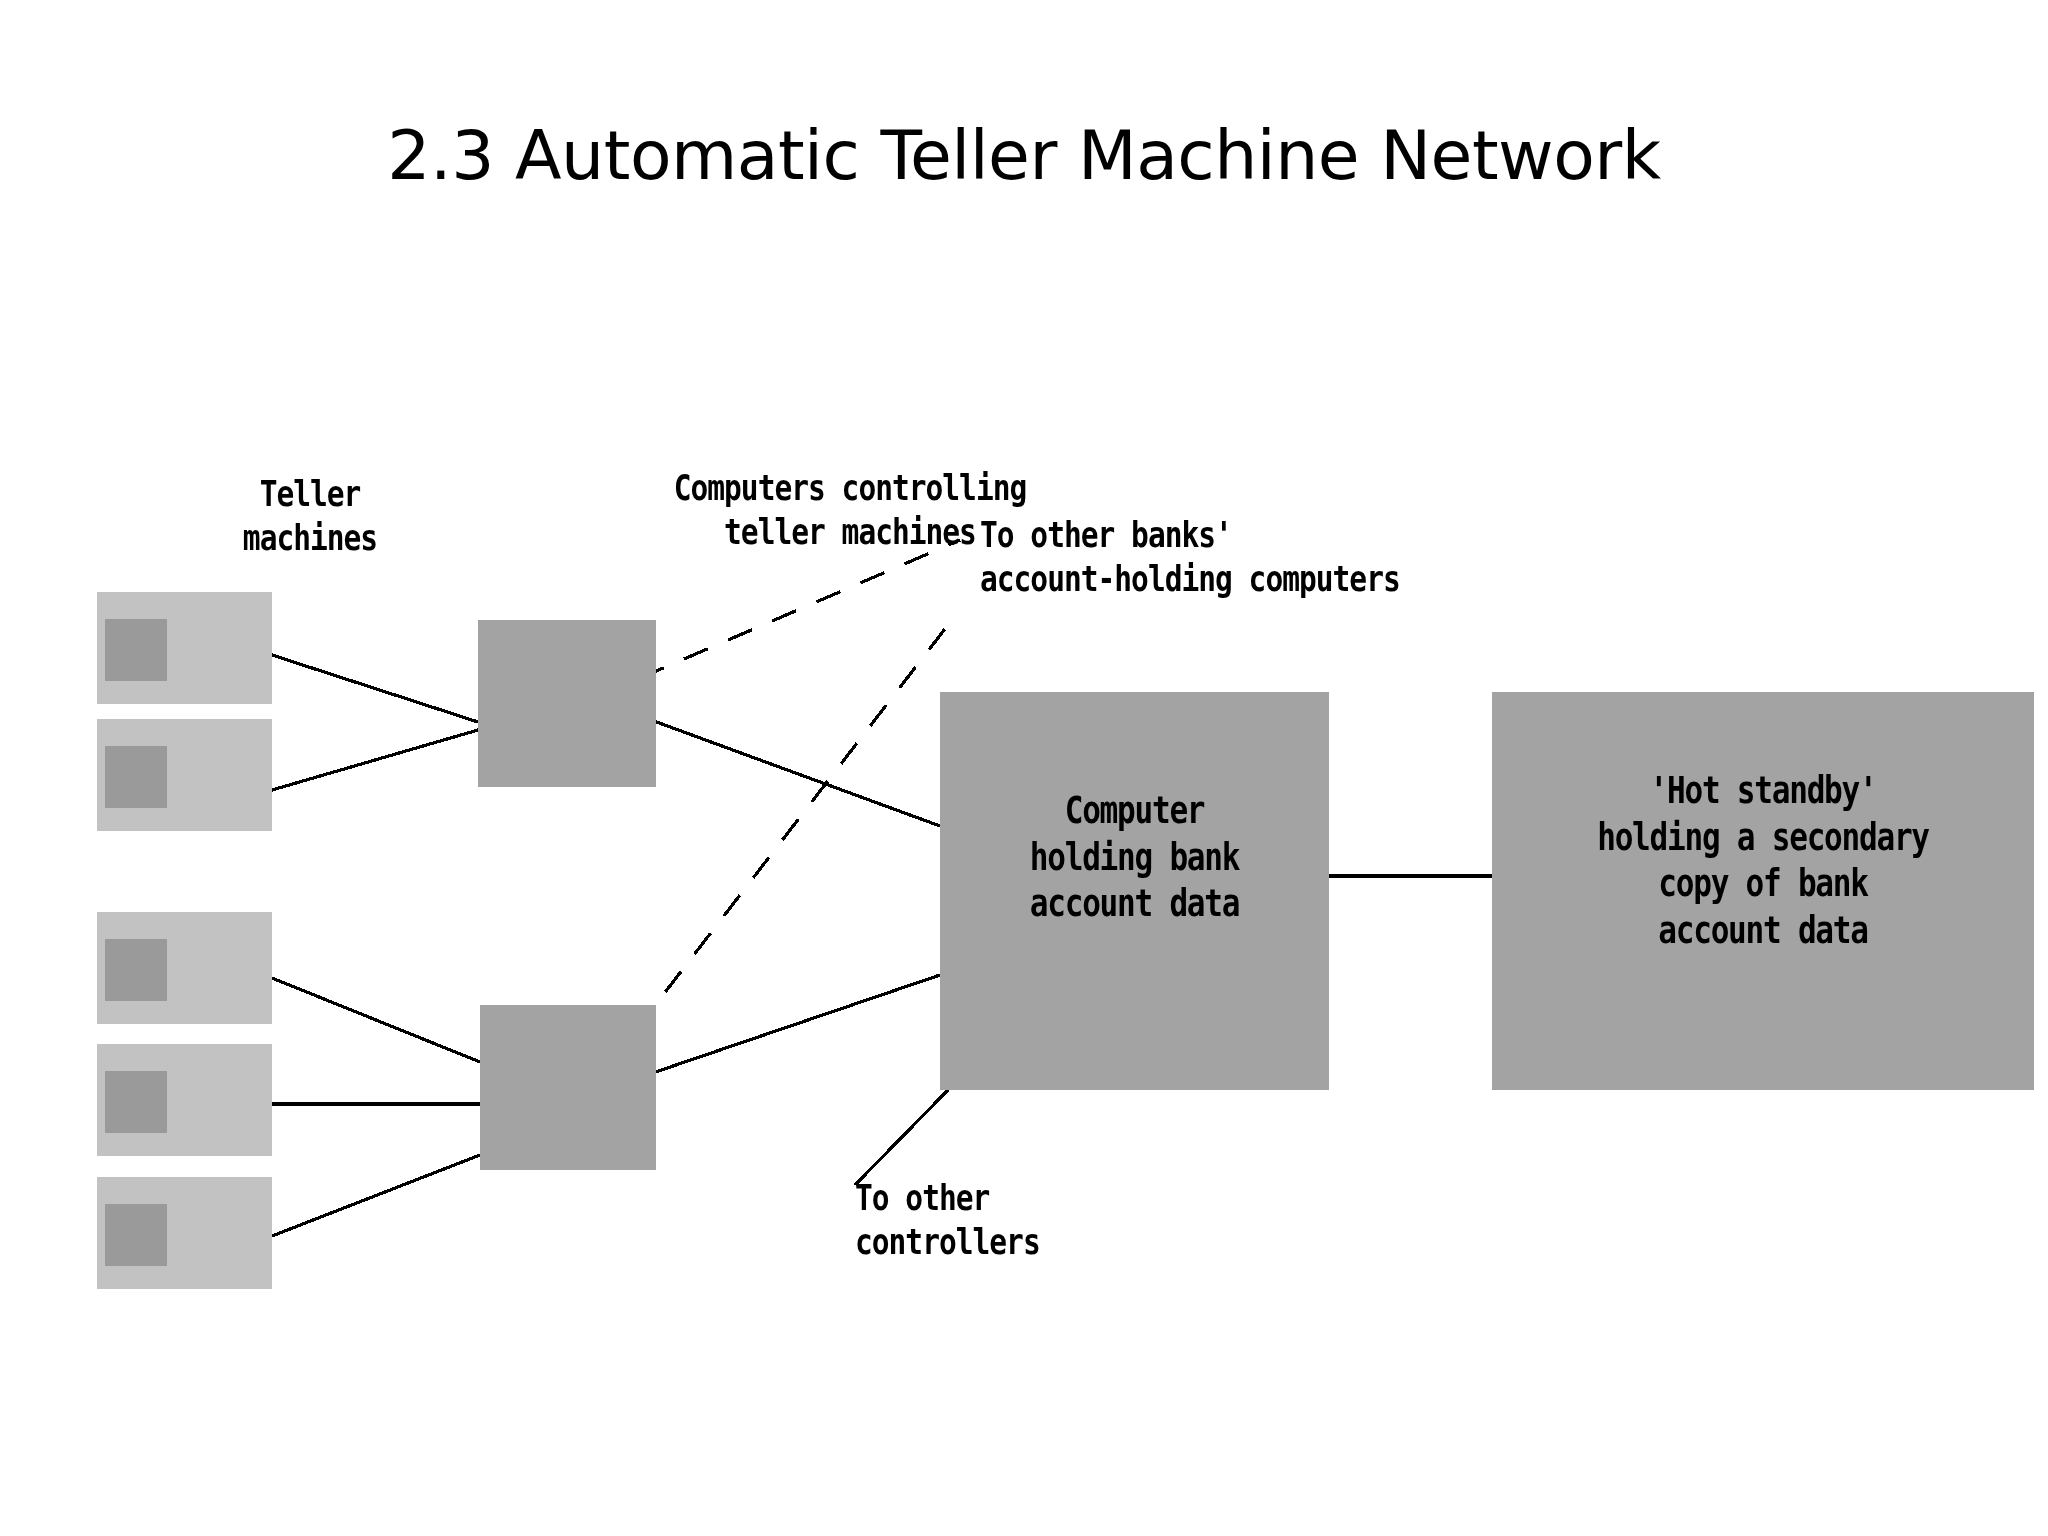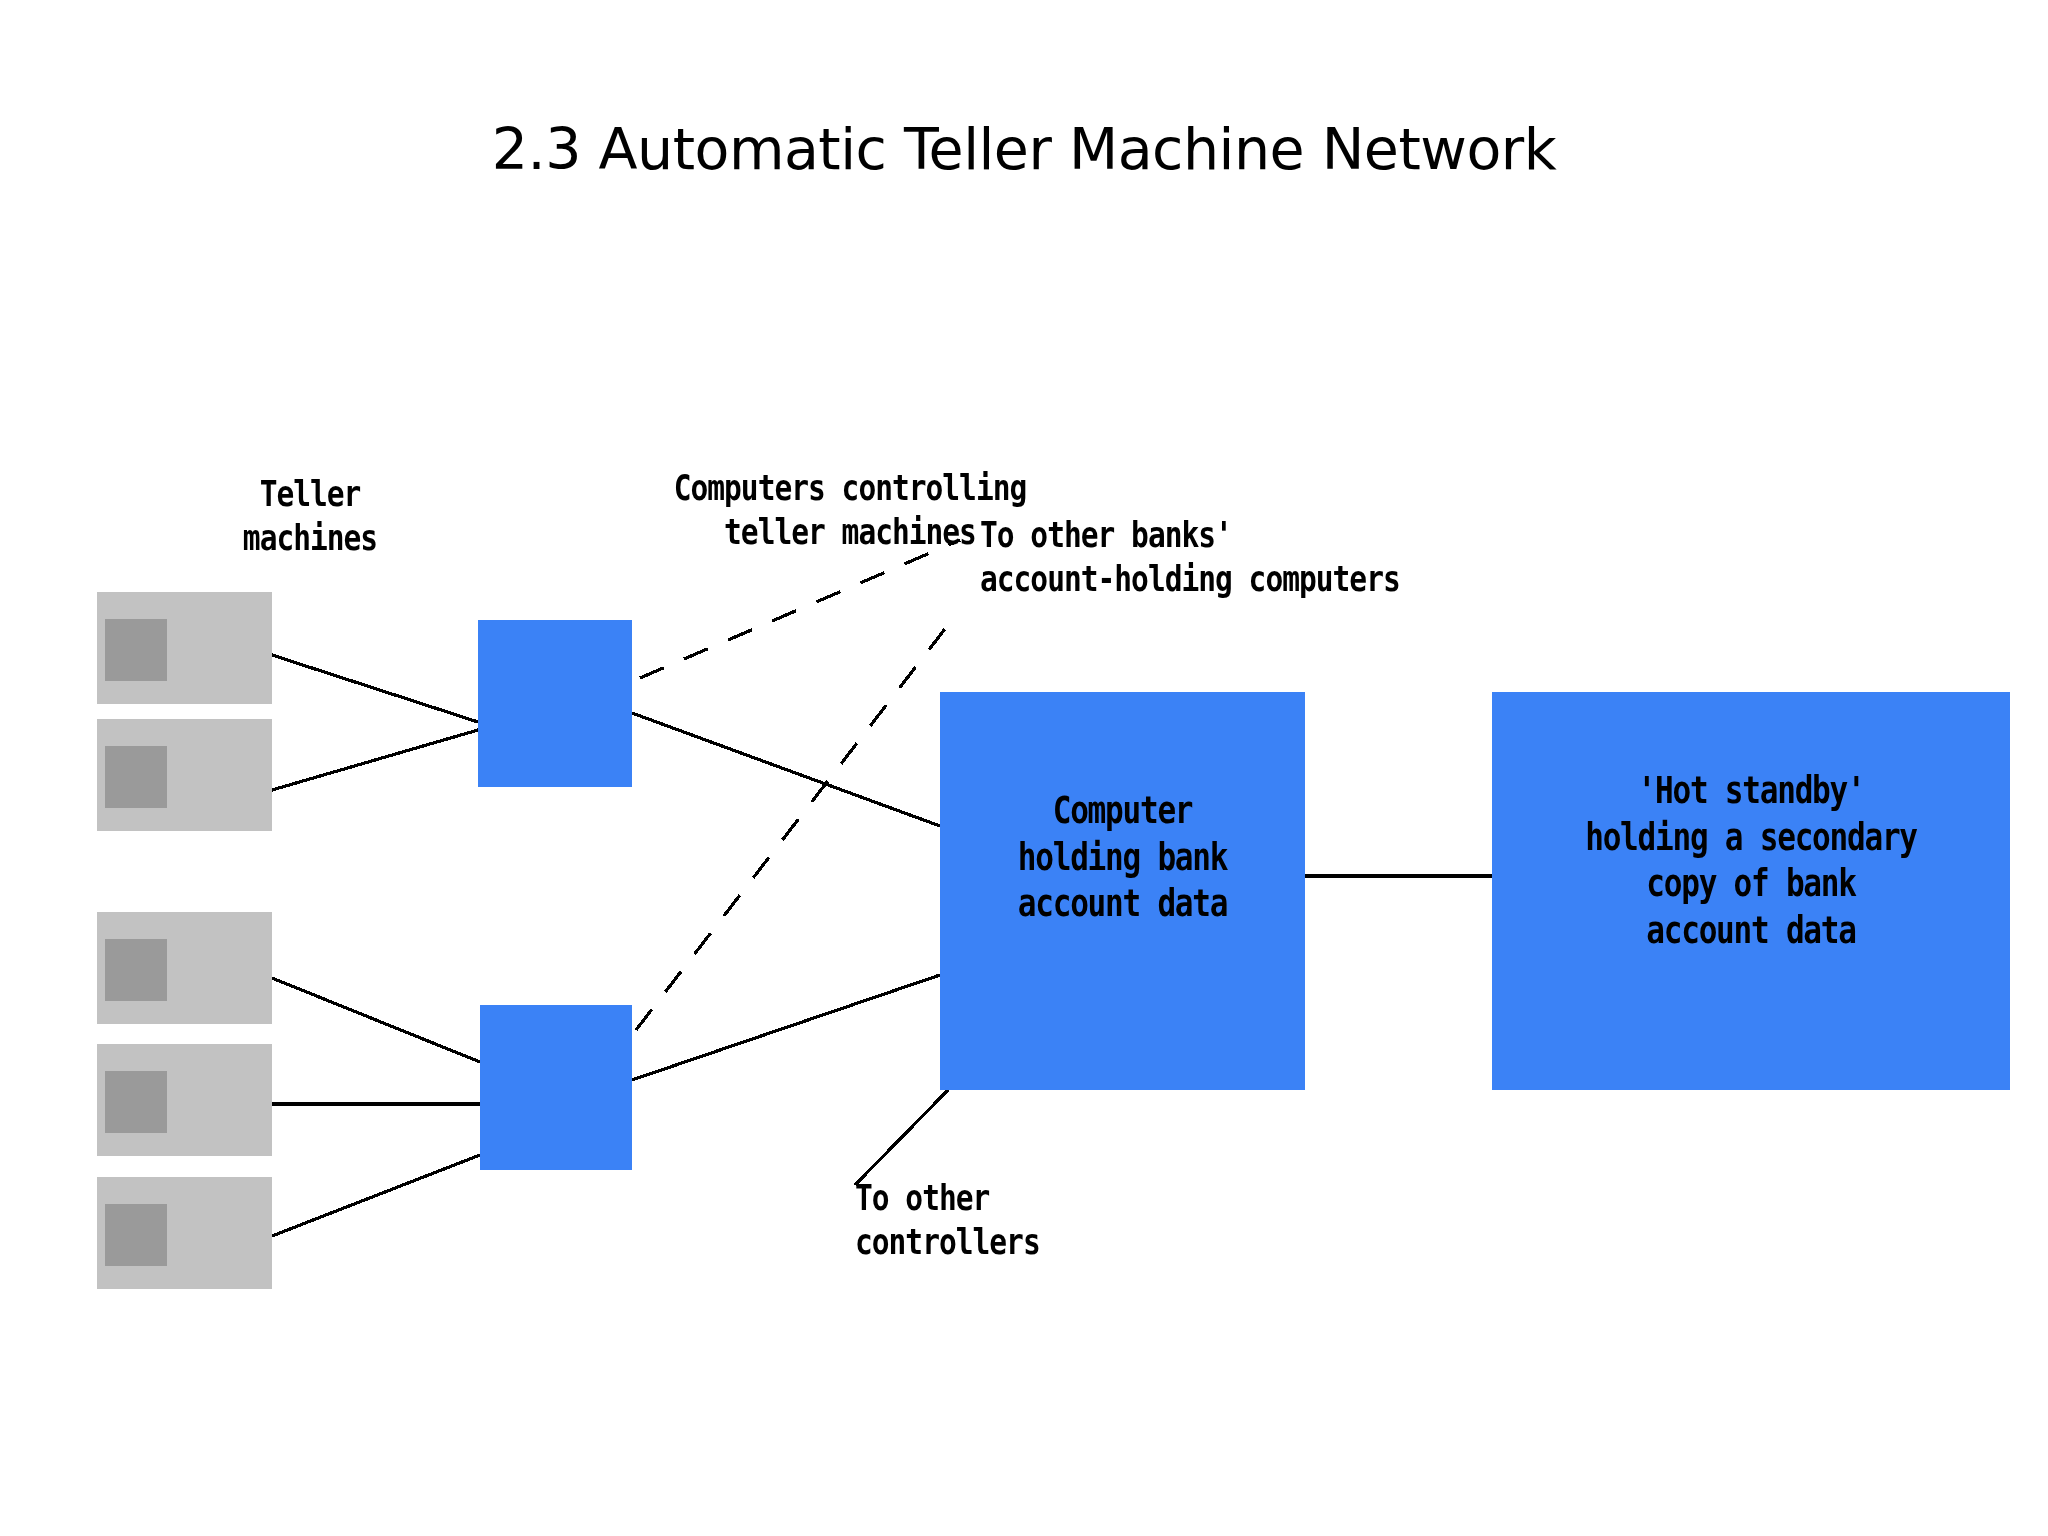--- a/index.html
+++ b/index.html
@@ -20,21 +20,21 @@
     background: #ffffff;
   }
   
   .slide-title {
     position: absolute;
     left: 0;
     top: 120px;
     width: 2048px;
     text-align: center;
     font-family: "DejaVu Sans", sans-serif;
-    font-size: 57px;
+    font-size: 68px;
     font-weight: 400;
     line-height: 1.05;
     color: #000000;
     letter-spacing: -0.5px;
     white-space: nowrap;
   }
   
   .diagram {
     position: absolute;
     left: 0;
@@ -64,21 +64,22 @@
     transform: scaleX(0.82);
     transform-origin: left top;
   }
   .dlabel.center {
     text-align: center;
     transform-origin: center top;
   }
   
   .box {
     position: absolute;
-    background: #3b82f6;
+    background: #a3a3a3;
+    padding-left: 24px;
   }
   .teller-outer {
     position: absolute;
     background: #c2c2c2;
   }
   .teller-screen {
     position: absolute;
     background: #9a9a9a;
   }
   .boxtext {

